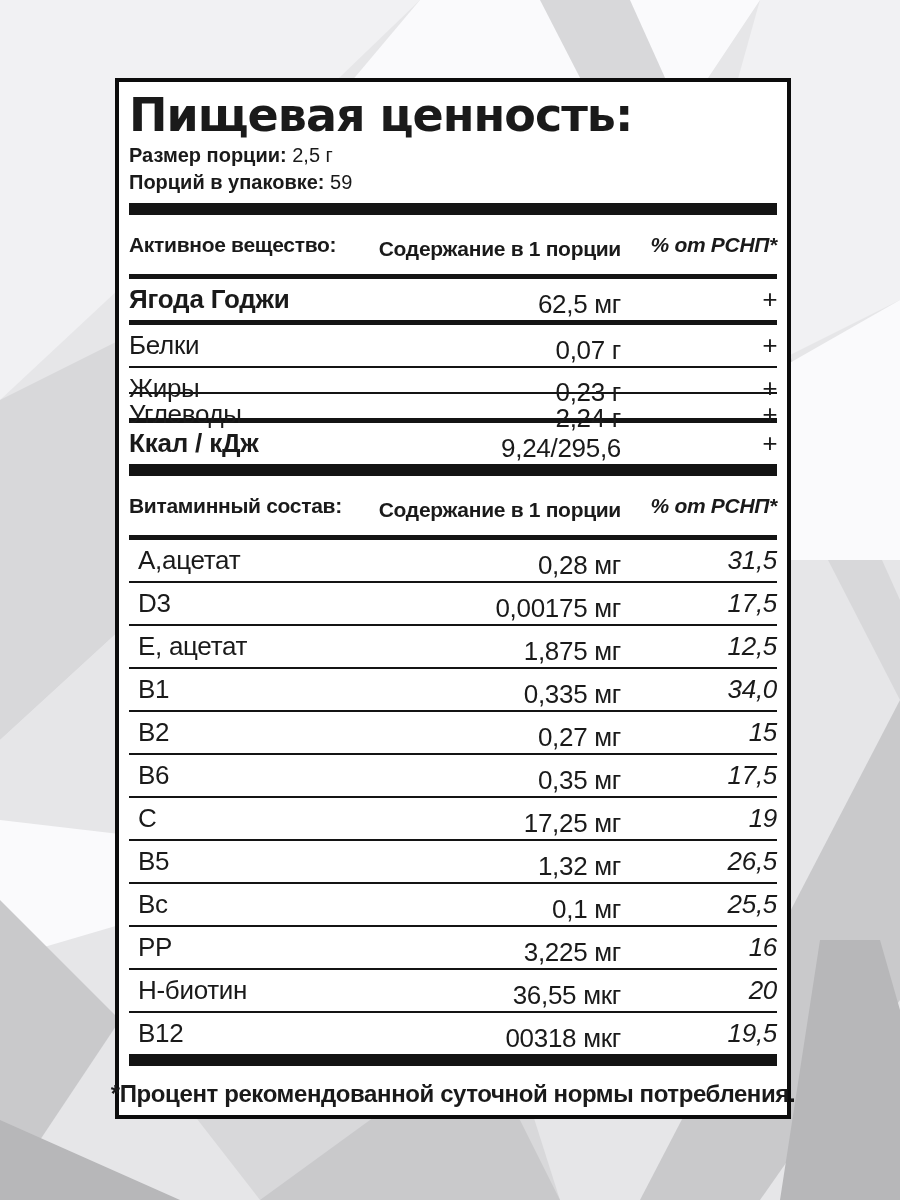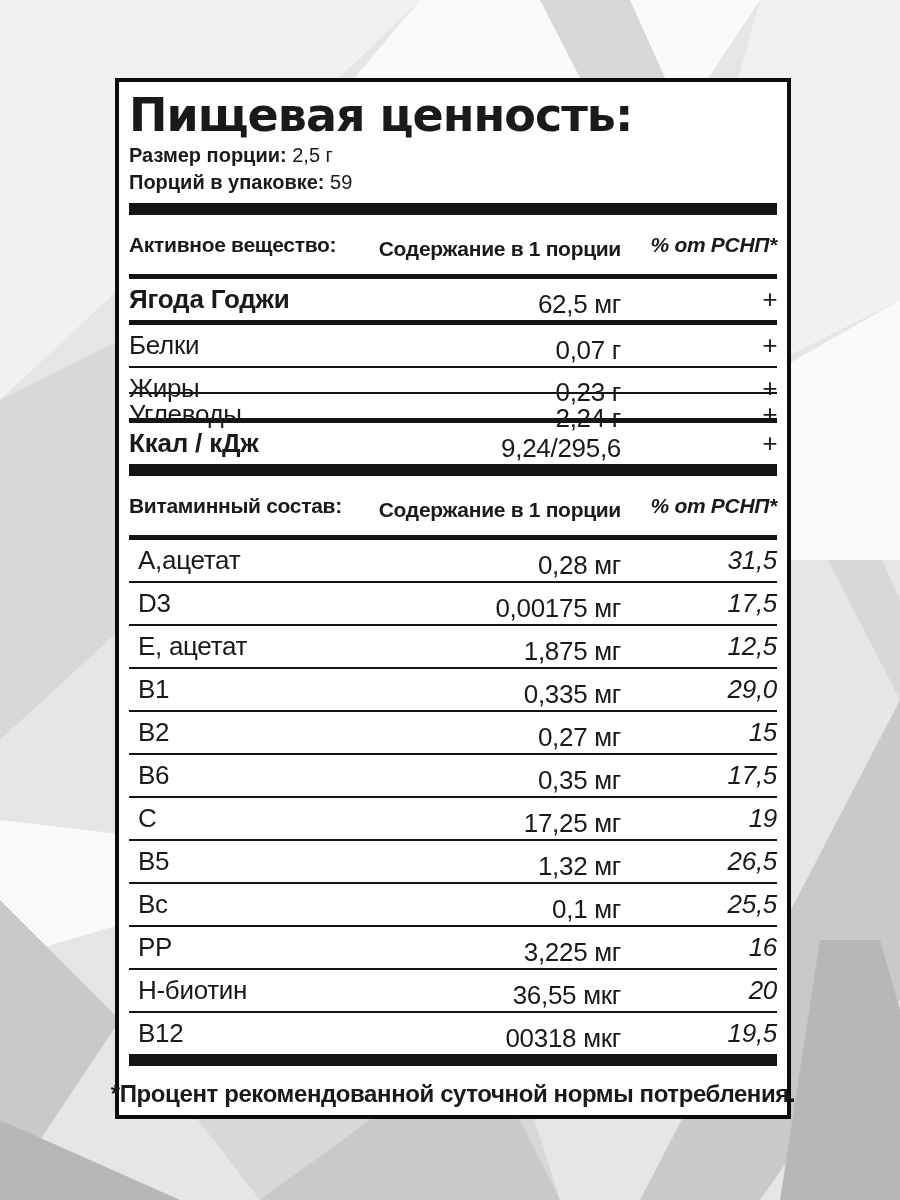--- a/index.html
+++ b/index.html
@@ -160,21 +160,21 @@
   <div class="row data vit">
     <div class="c1">Е, ацетат</div>
     <div class="c2">1,875 мг</div>
     <div class="c3">12,5</div>
   </div>
   <div class="hairline"></div>
 
   <div class="row data vit">
     <div class="c1">В1</div>
     <div class="c2">0,335 мг</div>
-    <div class="c3">29,0</div>
+    <div class="c3">34,0</div>
   </div>
   <div class="hairline"></div>
 
   <div class="row data vit">
     <div class="c1">В2</div>
     <div class="c2">0,27 мг</div>
     <div class="c3">15</div>
   </div>
   <div class="hairline"></div>
 

